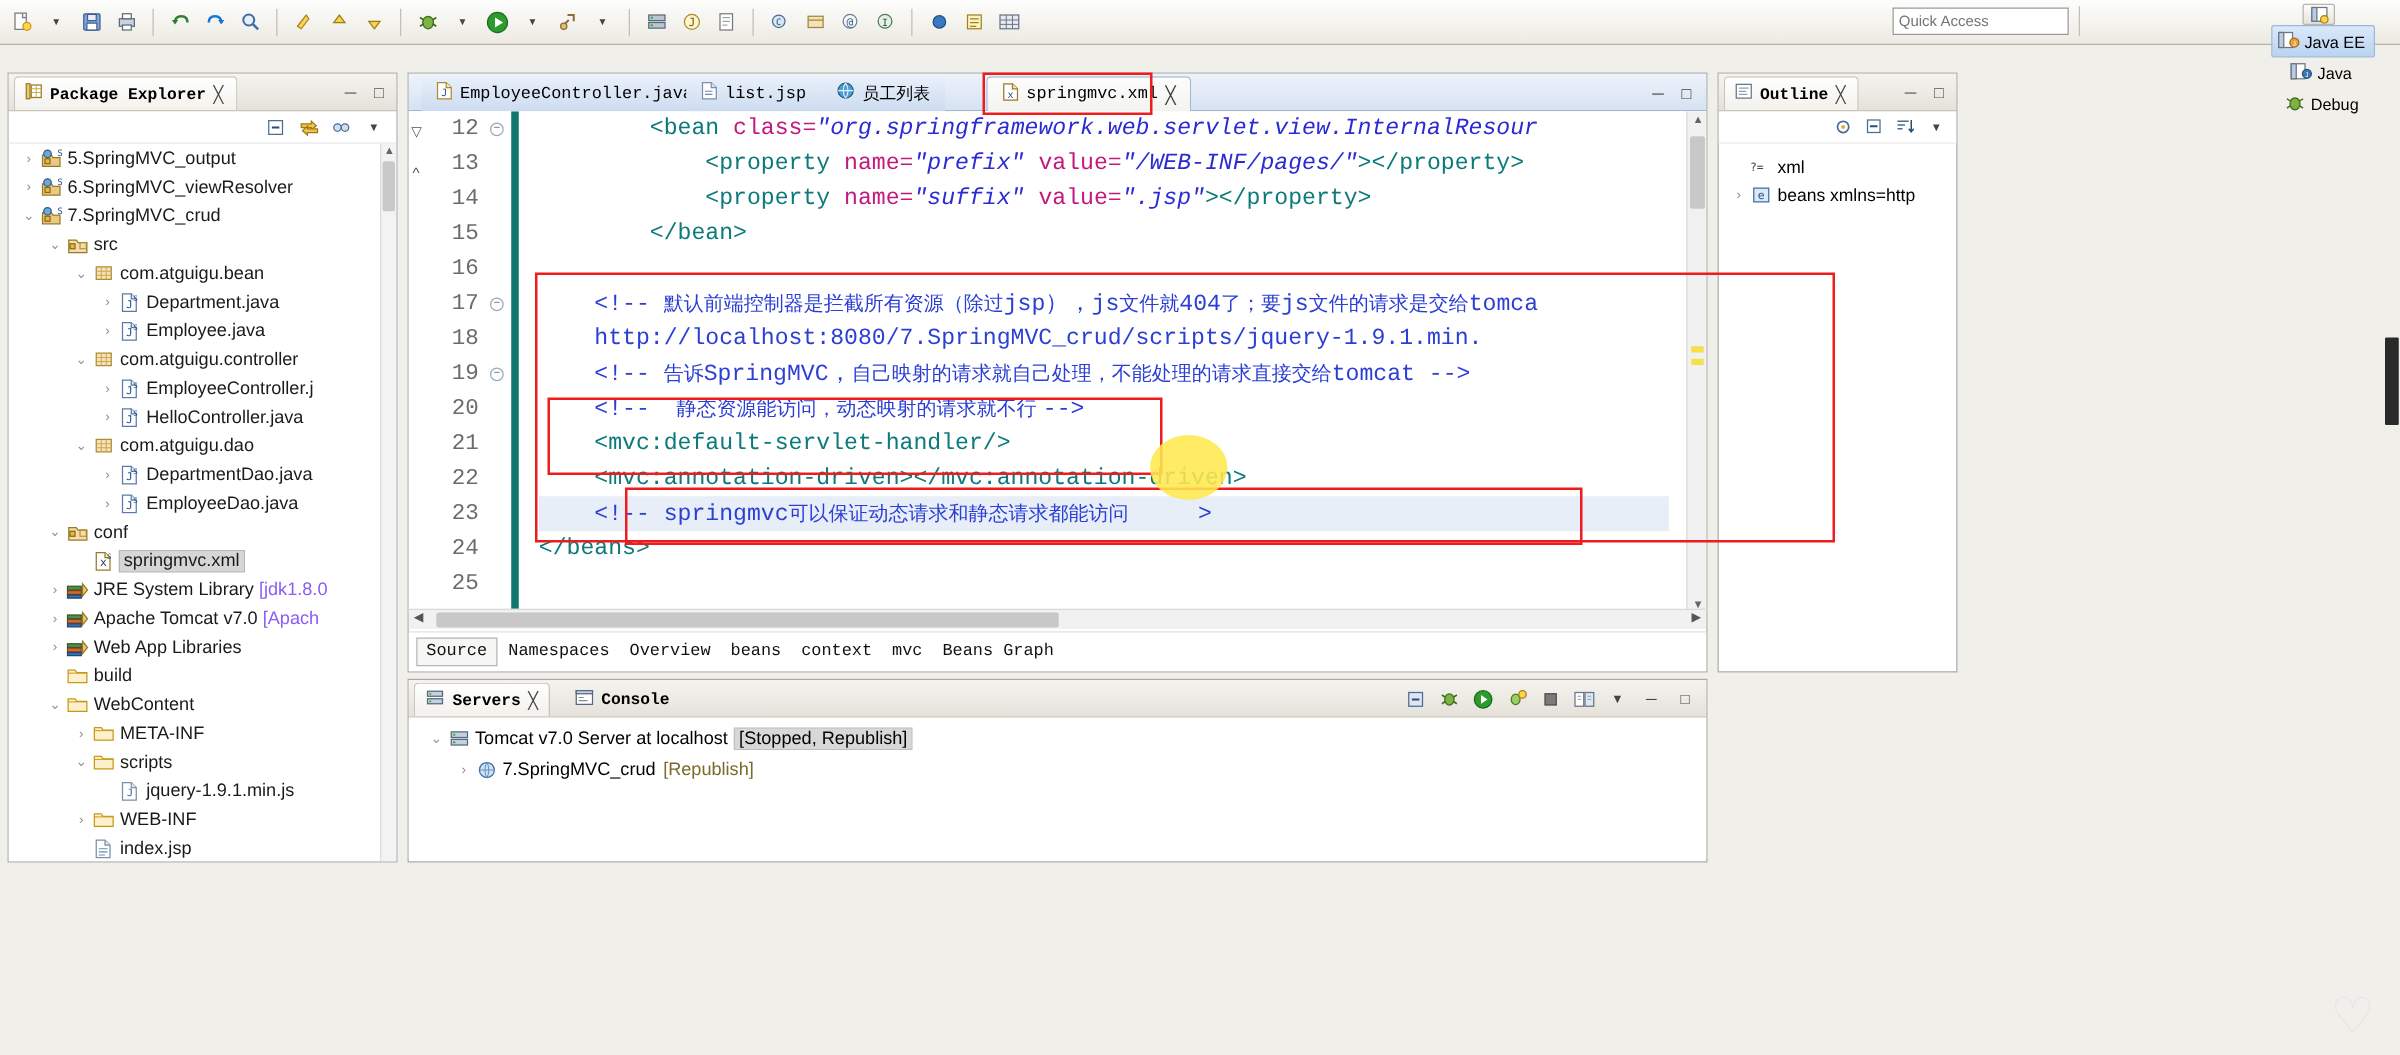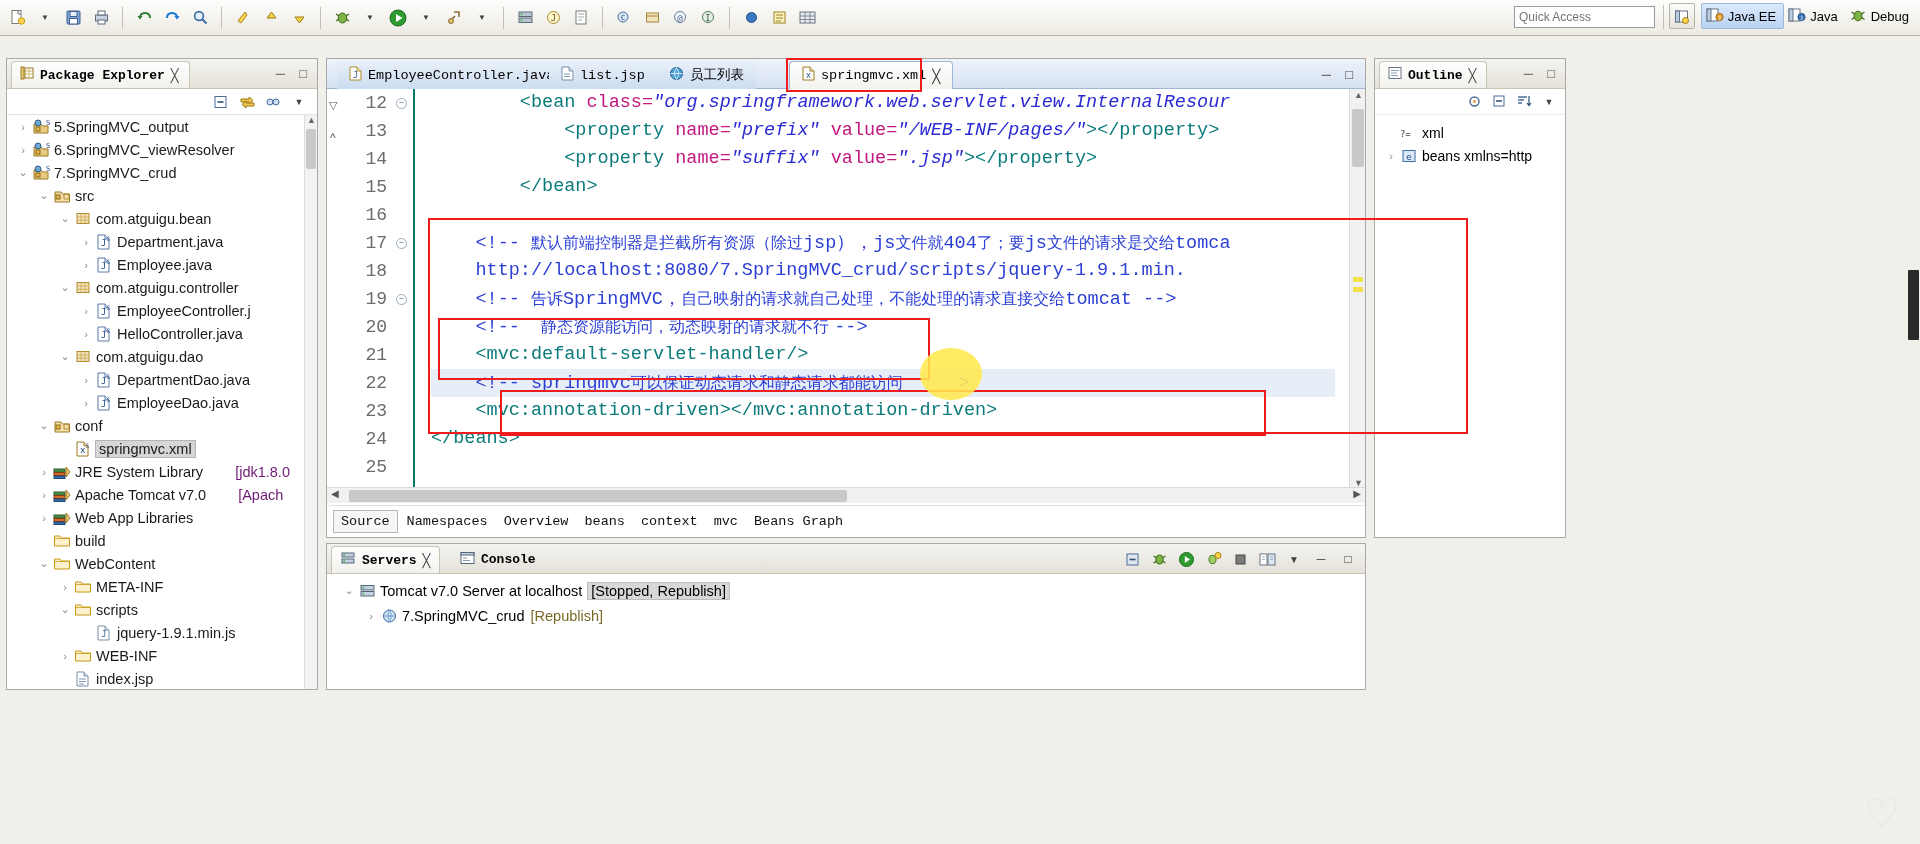--- a/index.html
+++ b/index.html
@@ -31,21 +31,21 @@
   .glyph { font-size: 15px; line-height: 1; }
 
   .qa-wrap { position: absolute; right: 248px; top: 5px; display:flex; align-items:center;}
   .qa-input {
     width: 141px; height: 22px; border: 1px solid #9a9a9a;
     background: #fff; font-family: "Liberation Sans", sans-serif;
     font-size: 12px; padding: 0 4px; color: #333;
   }
   .qa-sep { width:1px;height:24px;background:#c3bfb2;margin:0 8px; }
 
-  .persp-bar { position:absolute; right: 4px; top: 3px; display:flex; align-items:flex-start; height:30px;}
+  .persp-bar { position:absolute; right: 20px; top: 3px; display:flex; align-items:center; height:30px;flex-direction:column;}
   .persp-open {
     width: 26px;height:26px;border:1px solid #b7b3a6;background:linear-gradient(#fcfcfa,#e6e3d9);
     display:flex;align-items:center;justify-content:center;border-radius:2px;margin-right:6px;
   }
   .persp {
     display: flex; align-items: center; gap: 4px;
     padding: 3px 7px 3px 4px; height: 26px; font-size: 13px; border-radius:2px;
   }
   .persp.active { background: linear-gradient(#dbe9fb,#b9d3f1); border: 1px solid #9ab8dc; }
 
@@ -82,21 +82,21 @@
   .tree { position: relative; height: 574px; overflow: hidden; background: #fff; }
   .row {
     display: flex; align-items: center; height: 23px;
     font-size: 14.5px; white-space: nowrap; color: #1a1a1a;
     padding-right: 4px;
   }
   .row.sel .lbl { background:#d6d6d6; outline:1px solid #b5b5b5; padding:0 3px; }
   .arrow { width: 16px; text-align: center; color: #8d8d8d; font-size: 11px; flex:0 0 16px;}
   .ico { width: 20px; flex:0 0 20px; display:flex;align-items:center;justify-content:center; }
   .lbl { margin-left: 3px; }
-  .dim { color: #701a75; margin-left: 28px; }
+  .dim { color: #8b5cf6; }
 
   .tree-scroll {
     position:absolute; right:0; top:0; width:13px; height:574px; background:#f3f3f3;
     border-left:1px solid #dcdcdc;
   }
   .tree-thumb { position:absolute;top:14px;left:1px;width:10px;height:40px;background:#c9c9c9;border-radius:2px;}
   .tree-arrow-up{position:absolute;top:0;left:2px;font-size:9px;color:#666;}
 
   
   .editor-panel {
@@ -121,21 +121,21 @@
   .ed-tab .x { font-family:"Liberation Sans",sans-serif; color:#3a3a3a; }
   .ed-min { position:absolute; right:34px; top:8px; font-size:13px;color:#444;}
   .ed-max { position:absolute; right:12px; top:8px; font-size:13px;color:#444;}
 
   .code-area { position: relative; height: 400px; background: #fff; overflow: hidden; }
   .gutter-fold {
     position:absolute;left:0;top:0;width:16px;height:400px;background:#fff;
   }
   .ruler {
     position: absolute; left: 16px; top: 0; width: 72px; height: 400px;
-    background: #fff; border-right: 2px solid #0f766e;
+    background: #fff; border-right: 6px solid #0f766e;
   }
   .ln {
     position: relative; height: 28px; line-height: 28px;
     text-align: right; padding-right: 26px;
     font-family: "Liberation Mono", monospace; font-size: 18px; color: #6b6b6b;
   }
   .fold {
     position: absolute; right: 6px; top: 9px; width: 11px; height: 11px;
     border: 1px solid #9ab; border-radius: 50%; background:#fff;
     font-size: 9px; line-height: 9px; text-align: center; color: #4a6a8a;
@@ -836,22 +836,22 @@
           <div class="cl"><span class="plain">        </span><span class="tag">&lt;bean </span><span class="attr">class=</span><span class="val">"org.springframework.web.servlet.view.InternalResour</span></div>
           <div class="cl"><span class="plain">            </span><span class="tag">&lt;property </span><span class="attr">name=</span><span class="val">"prefix" </span><span class="attr">value=</span><span class="val">"/WEB-INF/pages/"</span><span class="tag">&gt;&lt;/property&gt;</span></div>
           <div class="cl"><span class="plain">            </span><span class="tag">&lt;property </span><span class="attr">name=</span><span class="val">"suffix" </span><span class="attr">value=</span><span class="val">".jsp"</span><span class="tag">&gt;&lt;/property&gt;</span></div>
           <div class="cl"><span class="plain">        </span><span class="tag">&lt;/bean&gt;</span></div>
           <div class="cl"></div>
           <div class="cl"><span class="plain">    </span><span class="cmt">&lt;!-- </span><span class="cmt-cn">默认前端控制器是拦截所有资源（除过</span><span class="cmt">jsp），js</span><span class="cmt-cn">文件就</span><span class="cmt">404</span><span class="cmt-cn">了；要</span><span class="cmt">js</span><span class="cmt-cn">文件的请求是交给</span><span class="cmt">tomca</span></div>
           <div class="cl"><span class="plain">    </span><span class="cmt">http://localhost:8080/7.SpringMVC_crud/scripts/jquery-1.9.1.min.</span></div>
           <div class="cl"><span class="plain">    </span><span class="cmt">&lt;!-- </span><span class="cmt-cn">告诉</span><span class="cmt">SpringMVC，</span><span class="cmt-cn">自己映射的请求就自己处理，不能处理的请求直接交给</span><span class="cmt">tomcat --&gt;</span></div>
           <div class="cl"><span class="plain">    </span><span class="cmt">&lt;!-- </span><span class="cmt-cn">  静态资源能访问，动态映射的请求就不行 </span><span class="cmt">--&gt;</span></div>
           <div class="cl"><span class="plain">    </span><span class="tag">&lt;mvc:default-servlet-handler/&gt;</span></div>
+          <div class="cl"><span class="plain">    </span><span class="tag">&lt;mvc:annotation-driven&gt;&lt;/mvc:annotation-driven&gt;</span></div>
           <div class="cl hl"><span class="plain">    </span><span class="cmt">&lt;!-- </span><span class="cmt">springmvc</span><span class="cmt-cn">可以保证动态请求和静态请求都能访问</span><span class="cmt">     &gt;</span></div>
-          <div class="cl"><span class="plain">    </span><span class="tag">&lt;mvc:annotation-driven&gt;&lt;/mvc:annotation-driven&gt;</span></div>
           <div class="cl"><span class="plain"></span><span class="tag">&lt;/beans&gt;</span></div>
           <div class="cl"></div>
         </div>
 
       <div class="ed-vscroll">
         <span class="ed-varr" style="top:1px">▲</span>
         <div class="ed-vthumb"></div>
         <span class="ed-varr" style="bottom:1px">▼</span>
         <div class="ov-marker" style="top:188px;background:#f2e14b"></div>
         <div class="ov-marker" style="top:198px;background:#f2e14b"></div>

